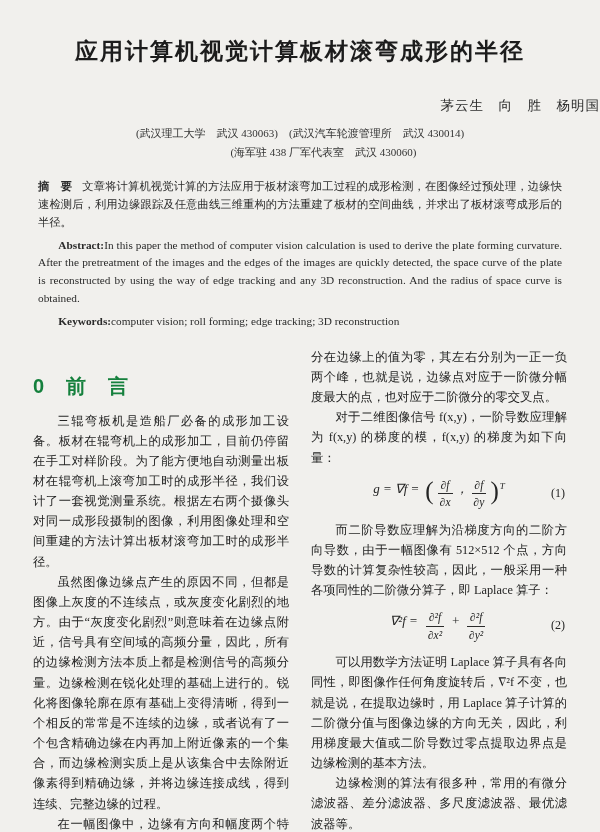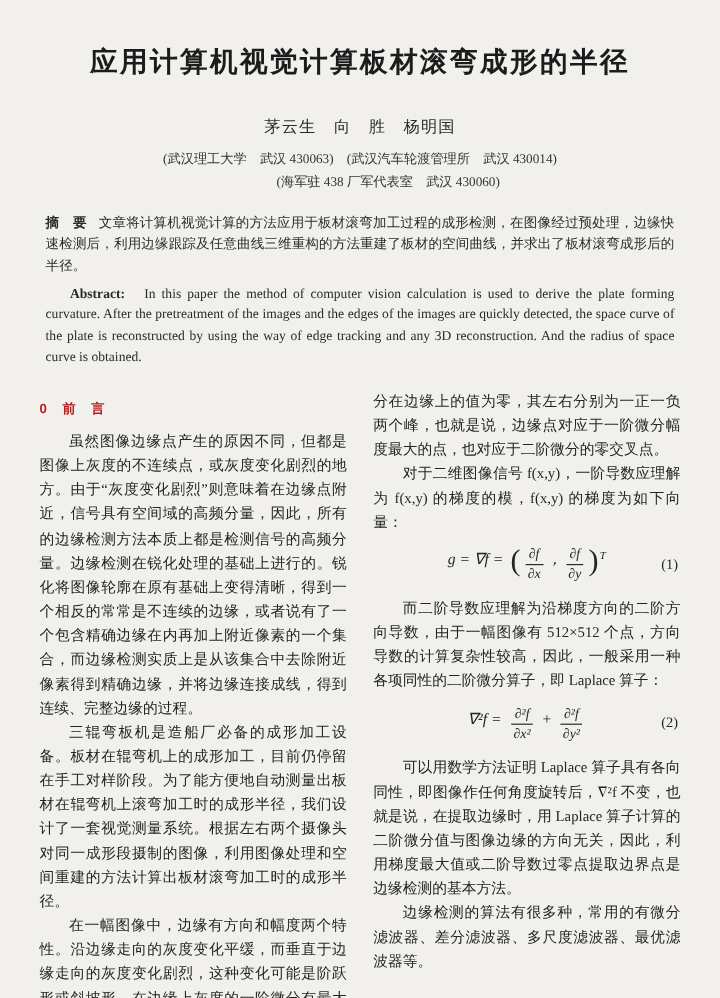--- a/index.html
+++ b/index.html
@@ -22,21 +22,21 @@
   .title {
     margin: 0;
     text-align: center;
     font-size: 23px;
     font-weight: 700;
     letter-spacing: 2px;
     color: #1c1c1c;
   }
   .authors {
     margin-top: 30px;
-    text-align: center;
+    text-align: right;
     font-size: 13.5px;
     letter-spacing: 1px;
     color: #2a2a2a;
   }
   .affil {
     margin-top: 10px;
     text-align: center;
     font-size: 11px;
     line-height: 1.5;
     color: #333;
@@ -50,42 +50,42 @@
     text-align: justify;
     color: #2b2b2b;
   }
   .abs-p { margin: 0 0 3px 0; }
   .abs-p .b {
     font-weight: 700;
     margin-right: 10px;
     white-space: nowrap;
   }
   .abs-p.en { text-indent: 1.8em; margin-top: 5px; }
-  .abs-p.en .b { margin-right: 16px; }
+  .abs-p.en .b { margin-right: 0; }
   .columns {
     display: flex;
     gap: 22px;
     padding: 0 33px;
     margin-top: 16px;
   }
   .col {
     flex: 1;
     min-width: 0;
     font-size: 12.3px;
     line-height: 1.64;
     text-align: justify;
     color: #242424;
   }
   .sec {
-    font-size: 11px;
+    font-size: 20px;
     font-weight: 700;
-    margin: 8px 0 8px 0;
+    margin: 23px 0 8px 0;
     font-family: "Liberation Sans", sans-serif;
     letter-spacing: 1px;
-    color: #b91c1c;
+    color: #15803d;
   }
   .para { margin: 0; text-indent: 2em; }
   .para.noindent { text-indent: 0; }
   .equation {
     position: relative;
     display: flex;
     justify-content: center;
     align-items: center;
     margin: 9px 0;
     font-size: 13px;
@@ -147,28 +147,31 @@
   <div class="affil">(武汉理工大学　武汉 430063)　(武汉汽车轮渡管理所　武汉 430014)</div>
   <div class="affil">(海军驻 438 厂军代表室　武汉 430060)</div>
 
   <div class="abstract-block">
     <p class="abs-p">
       <span class="b">摘　要</span><span>文章将计算机视觉计算的方法应用于板材滚弯加工过程的成形检测，在图像经过预处理，边缘快速检测后，利用边缘跟踪及任意曲线三维重构的方法重建了板材的空间曲线，并求出了板材滚弯成形后的半径。</span>
     </p>
     <p class="abs-p en">
       <span class="b">Abstract:</span><span>In this paper the method of computer vision calculation is used to derive the plate forming curvature. After the pretreatment of the images and the edges of the images are quickly detected, the space curve of the plate is reconstructed by using the way of edge tracking and any 3D reconstruction. And the radius of space curve is obtained.</span>
     </p>
+    <p class="abs-p en">
+      <span class="b">Keywords:</span><span>computer vision; roll forming; edge tracking; 3D reconstruction</span>
+    </p>
   </div>
 
   <div class="columns">
 
     <div class="col">
       <h2 class="sec">0　前　言</h2>
+      <p class="para">三辊弯板机是造船厂必备的成形加工设备。板材在辊弯机上的成形加工，目前仍停留在手工对样阶段。为了能方便地自动测量出板材在辊弯机上滚弯加工时的成形半径，我们设计了一套视觉测量系统。根据左右两个摄像头对同一成形段摄制的图像，利用图像处理和空间重建的方法计算出板材滚弯加工时的成形半径。</p>
       <p class="para">虽然图像边缘点产生的原因不同，但都是图像上灰度的不连续点，或灰度变化剧烈的地方。由于“灰度变化剧烈”则意味着在边缘点附近，信号具有空间域的高频分量，因此，所有的边缘检测方法本质上都是检测信号的高频分量。边缘检测在锐化处理的基础上进行的。锐化将图像轮廓在原有基础上变得清晰，得到一个相反的常常是不连续的边缘，或者说有了一个包含精确边缘在内再加上附近像素的一个集合，而边缘检测实质上是从该集合中去除附近像素得到精确边缘，并将边缘连接成线，得到连续、完整边缘的过程。</p>
-      <p class="para">三辊弯板机是造船厂必备的成形加工设备。板材在辊弯机上的成形加工，目前仍停留在手工对样阶段。为了能方便地自动测量出板材在辊弯机上滚弯加工时的成形半径，我们设计了一套视觉测量系统。根据左右两个摄像头对同一成形段摄制的图像，利用图像处理和空间重建的方法计算出板材滚弯加工时的成形半径。</p>
       <p class="para">在一幅图像中，边缘有方向和幅度两个特性。沿边缘走向的灰度变化平缓，而垂直于边缘走向的灰度变化剧烈，这种变化可能是阶跃形或斜坡形，在边缘上灰度的一阶微分有最大值，而二阶微</p>
     </div>
 
     <div class="col">
       <p class="para noindent">分在边缘上的值为零，其左右分别为一正一负两个峰，也就是说，边缘点对应于一阶微分幅度最大的点，也对应于二阶微分的零交叉点。</p>
       <p class="para">对于二维图像信号 f(x,y)，一阶导数应理解为 f(x,y) 的梯度的模，f(x,y) 的梯度为如下向量：</p>
 
       <div class="equation">
         <span class="eq-center">
           <span class="math lhs">g = ∇f =</span>

